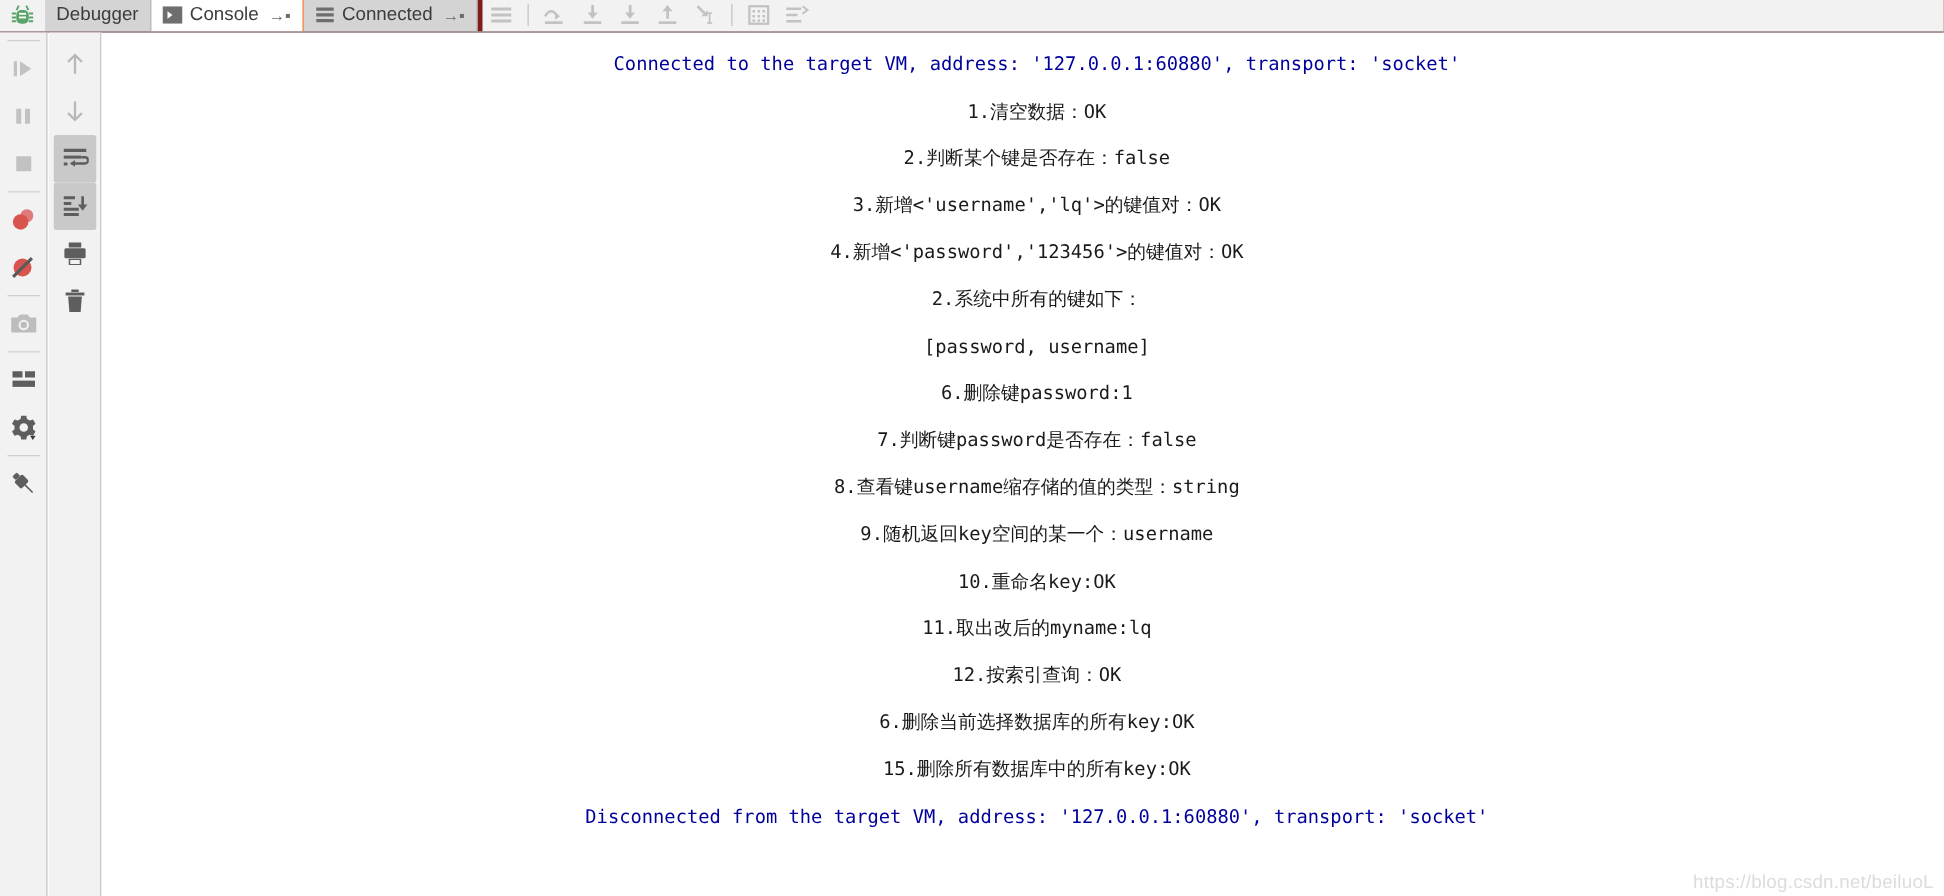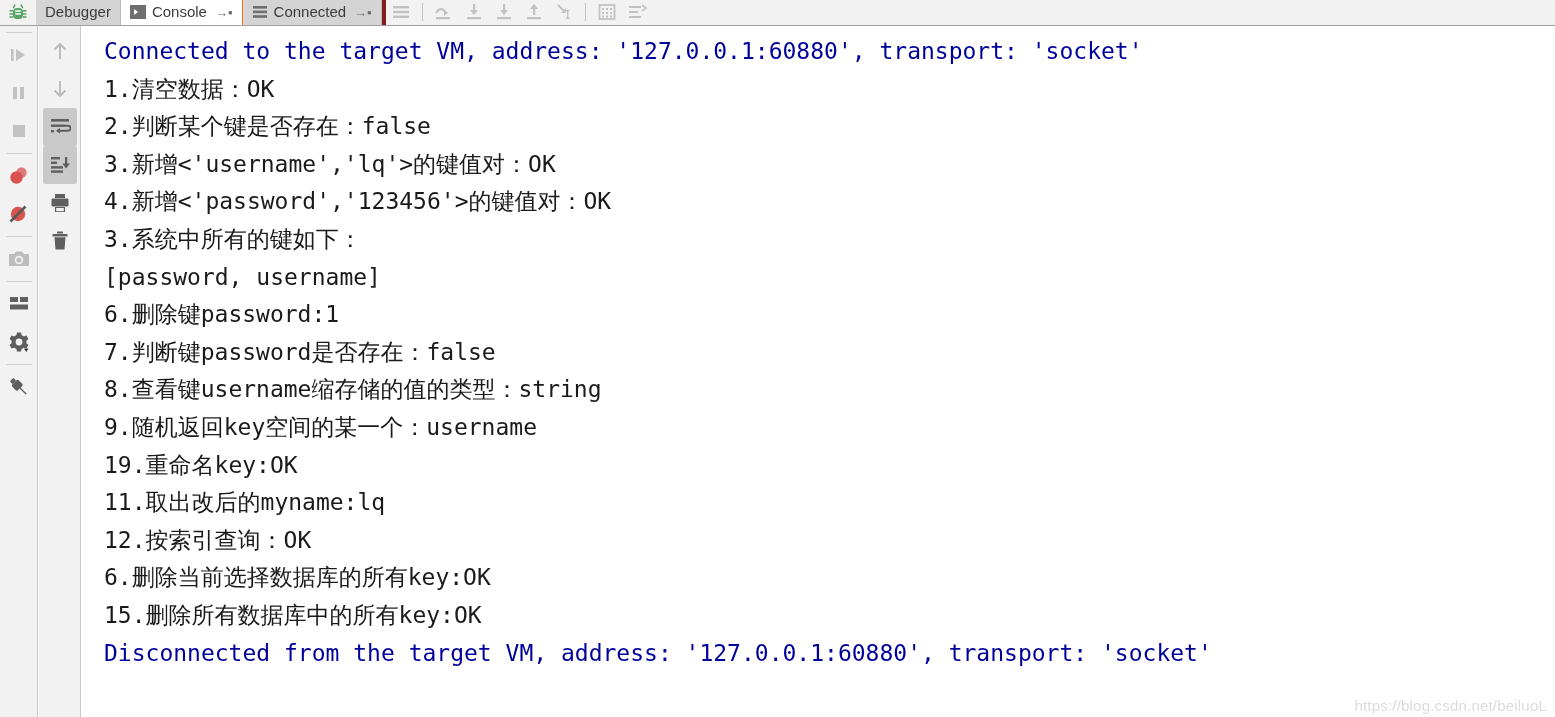--- a/index.html
+++ b/index.html
@@ -111,25 +111,26 @@
     left: 84px; top: 27px;
     width: 1471px; height: 690px;
     background: #ffffff;
     overflow: hidden;
   }
   .console-inner {
     padding: 6px 0 0 20px;
   }
   .line {
     font-family: "DejaVu Sans Mono", "Liberation Mono", monospace;
-    font-size: 23px;
+    font-size: 15px;
     line-height: 37.6px;
     color: #1a1a1a;
     white-space: pre;
     letter-spacing: 0px;
+    text-align: center;
   }
   .line.sys {
     color: #00009b;
   }
 
   
   .watermark {
     position: absolute;
     right: 8px; bottom: 3px;
     font-family: "Liberation Sans", sans-serif;
@@ -447,27 +448,27 @@
   </div>
 
   <div class="console">
     <div class="console-inner">
 
       <div class="line sys">Connected to the target VM, address: '127.0.0.1:60880', transport: 'socket'</div>
       <div class="line">1.清空数据：OK</div>
       <div class="line">2.判断某个键是否存在：false</div>
       <div class="line">3.新增&lt;'username','lq'&gt;的键值对：OK</div>
       <div class="line">4.新增&lt;'password','123456'&gt;的键值对：OK</div>
-      <div class="line">3.系统中所有的键如下：</div>
+      <div class="line">2.系统中所有的键如下：</div>
       <div class="line">[password, username]</div>
       <div class="line">6.删除键password:1</div>
       <div class="line">7.判断键password是否存在：false</div>
       <div class="line">8.查看键username缩存储的值的类型：string</div>
       <div class="line">9.随机返回key空间的某一个：username</div>
-      <div class="line">19.重命名key:OK</div>
+      <div class="line">10.重命名key:OK</div>
       <div class="line">11.取出改后的myname:lq</div>
       <div class="line">12.按索引查询：OK</div>
       <div class="line">6.删除当前选择数据库的所有key:OK</div>
       <div class="line">15.删除所有数据库中的所有key:OK</div>
       <div class="line sys">Disconnected from the target VM, address: '127.0.0.1:60880', transport: 'socket'</div>
 
     </div>
   </div>
 
   <div class="watermark">https://blog.csdn.net/beiluoL</div>

